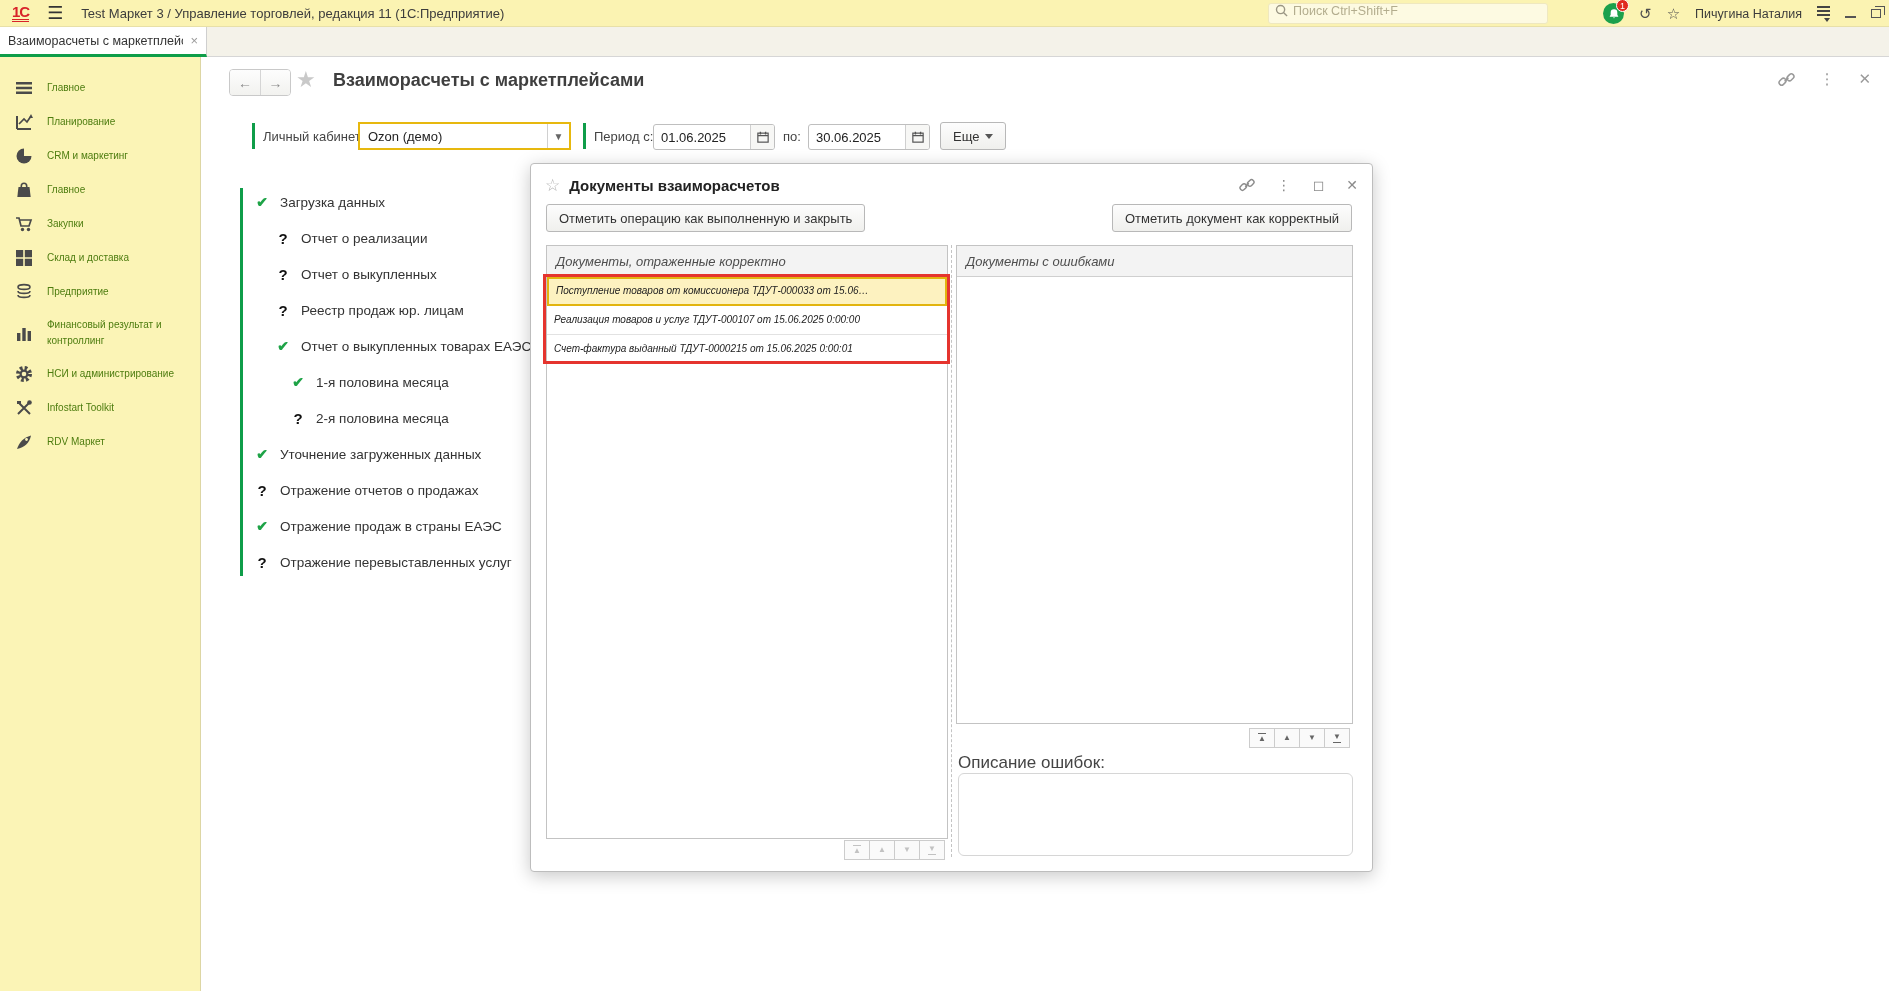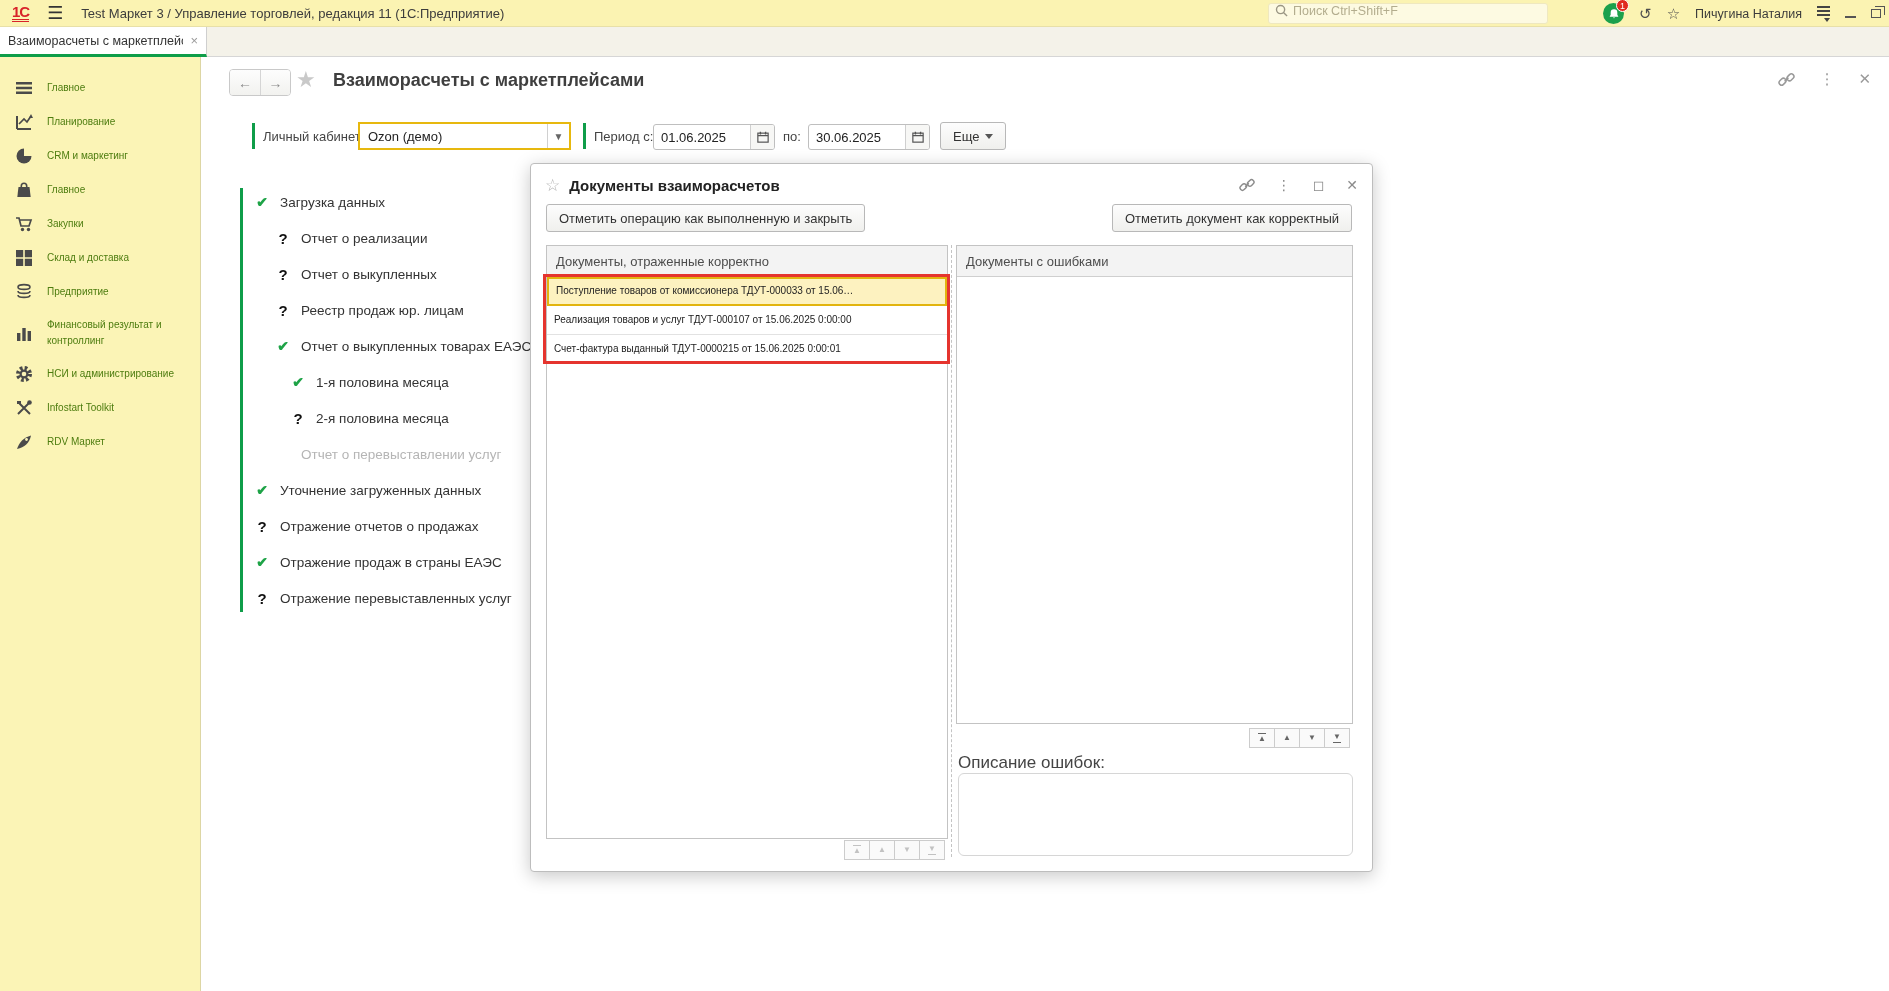--- a/index.html
+++ b/index.html
@@ -76,21 +76,21 @@
   .st-disabled .lb { color:#b5b5b5; }
 
   
   .dialog { position:absolute; left:530px; top:163px; width:843px; height:709px; background:#fff; border:1px solid #bdbdbd; border-radius:4px; box-shadow:0 4px 18px rgba(0,0,0,.22); z-index:30; }
   .dlg-head { position:absolute; left:14px; top:9px; right:14px; height:24px; display:flex; align-items:center; }
   .dlg-star { color:#b5b5b5; font-size:17px; margin-right:9px; cursor:pointer; }
   .dlg-title { font-size:15px; font-weight:bold; color:#222; }
   .dlg-hicons { margin-left:auto; display:flex; gap:22px; align-items:center; color:#8b8b8b; }
   .dlg-hicons .g { font-size:14px; cursor:pointer; }
   .dlg-btnrow { position:absolute; left:15px; top:40px; right:20px; display:flex; justify-content:space-between; }
-  .panel { position:absolute; background:#fff; border:1px solid #c3c3c3; }
+  .panel { position:absolute; background:#fff; border:1px solid #c3c3c3;font-style:italic; }
   .panel-h { height:31px; background:#f3f3f3; border-bottom:1px solid #cfcfcf; display:flex; align-items:center; padding:0 9px; color:#4d4d4d; font-size:13px; }
   .pleft  { left:15px; top:81px; width:402px; height:594px; }
   .pright { left:425px; top:81px; width:397px; height:479px; }
   .doc-row { height:29px; line-height:27px; padding:0 7px; font-size:10px; color:#222; white-space:nowrap; overflow:hidden; border-bottom:1px solid #e2e2e2; cursor:pointer; background:#fff; }
   .doc-row.sel { background:#fdf2c0; border:2px solid #e2b40f; line-height:24px; }
   .ann-box { position:absolute; left:12px; top:110px; width:407px; height:90px; border:3px solid #e5342e; pointer-events:none; z-index:5; }
   .scrollbtns { position:absolute; display:flex; }
   .sb { width:26px; height:20px; border:1px solid #ccc; background:#fafafa; display:flex; align-items:center; justify-content:center; cursor:pointer; margin-left:-1px; }
   .sb .tri { font-size:8px; line-height:1; }
   .sb .bar-t { border-top:1.5px solid currentColor; padding-top:1px; }
@@ -340,24 +340,20 @@
         <span class="lb">Отчет о выкупленных товарах ЕАЭС</span>
       </div>
     <div class="chk-row lv2 st-done">
         <span class="ic">✔</span>
         <span class="lb">1-я половина месяца</span>
       </div>
     <div class="chk-row lv2 st-question">
         <span class="ic">?</span>
         <span class="lb">2-я половина месяца</span>
       </div>
-    <div class="chk-row lv1 st-disabled">
-        <span class="ic"></span>
-        <span class="lb">Отчет о перевыставлении услуг</span>
-      </div>
     <div class="chk-row lv0 st-done">
         <span class="ic">✔</span>
         <span class="lb">Уточнение загруженных данных</span>
       </div>
     <div class="chk-row lv0 st-question">
         <span class="ic">?</span>
         <span class="lb">Отражение отчетов о продажах</span>
       </div>
     <div class="chk-row lv0 st-done">
         <span class="ic">✔</span>

